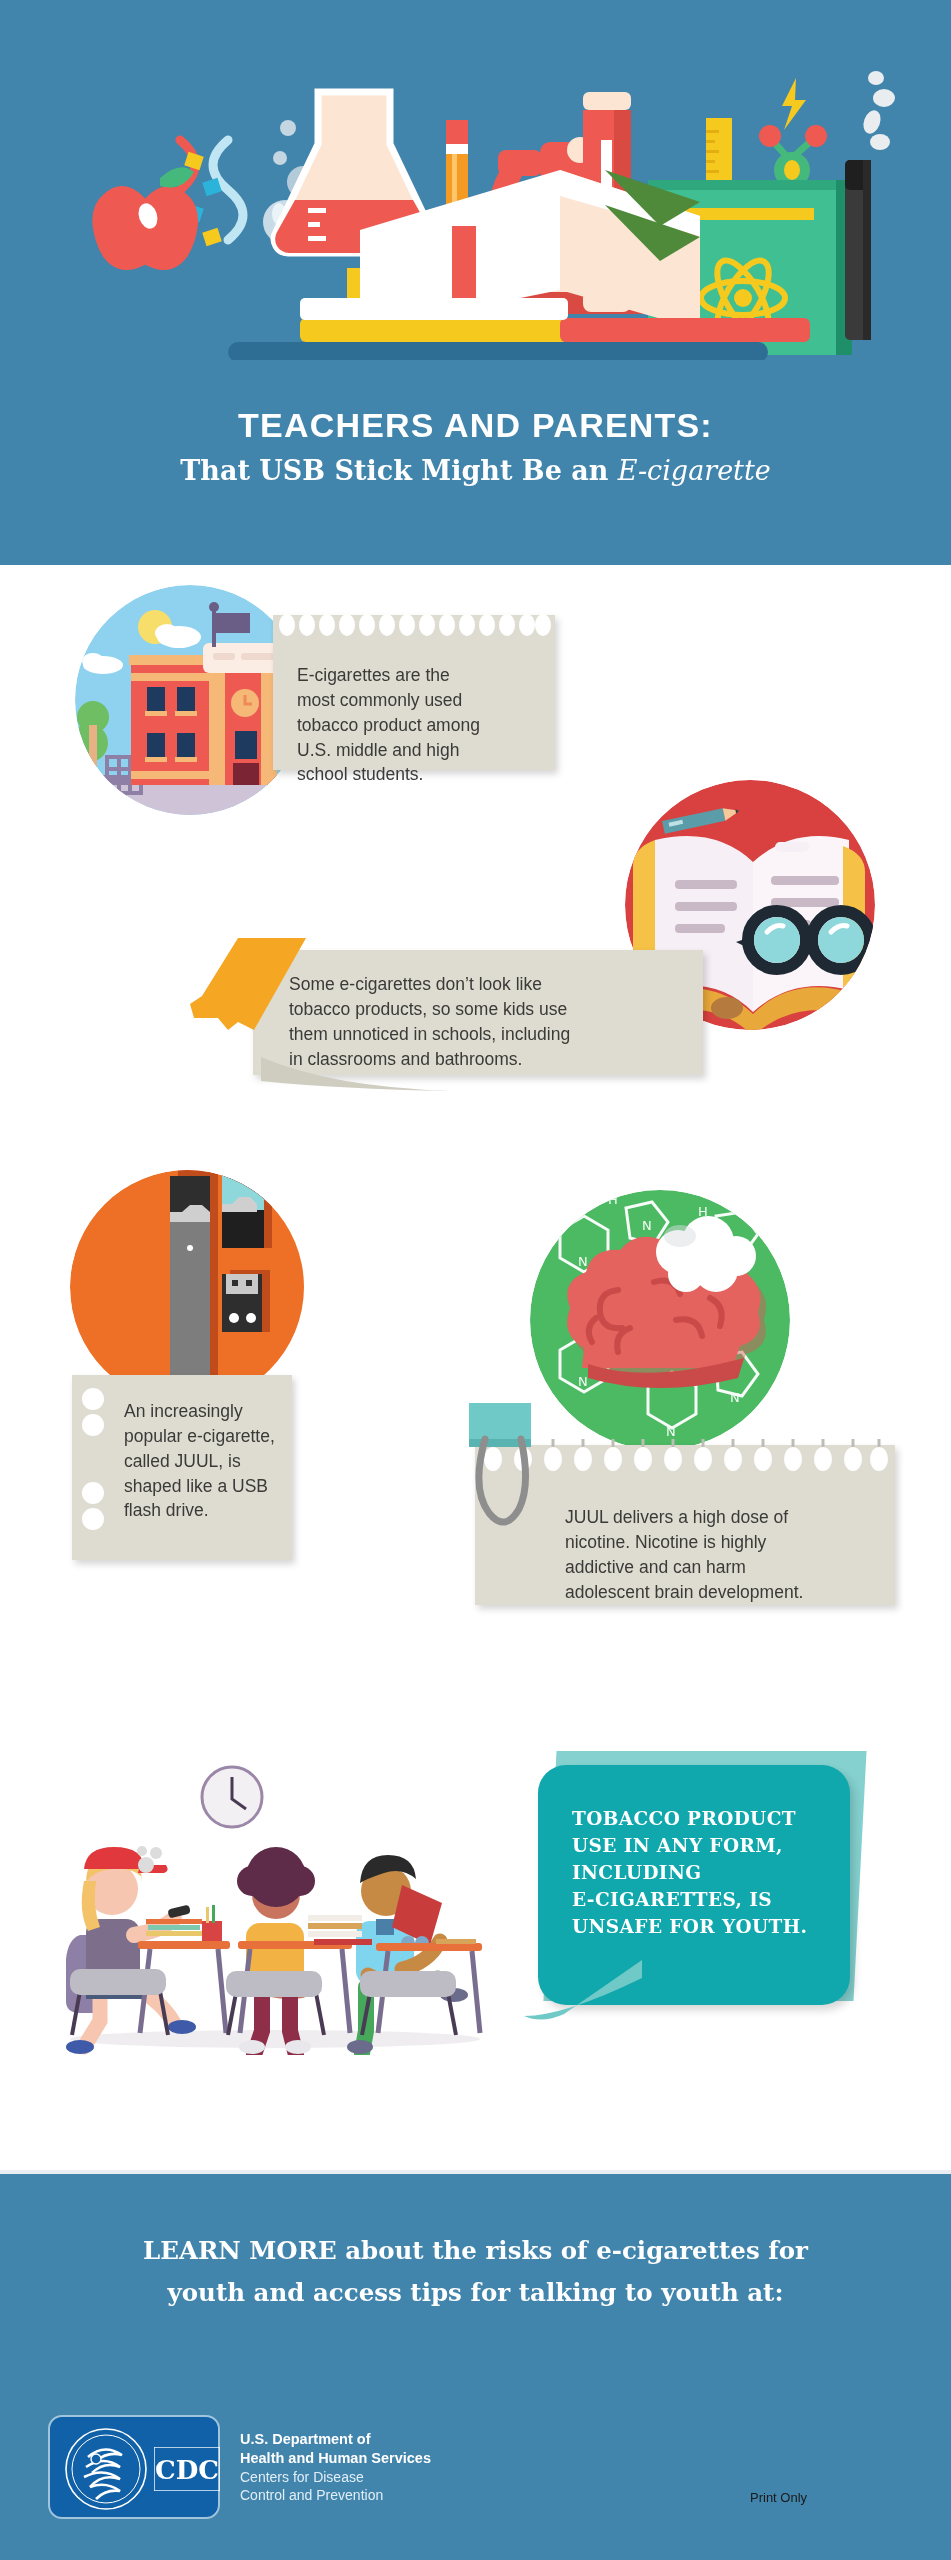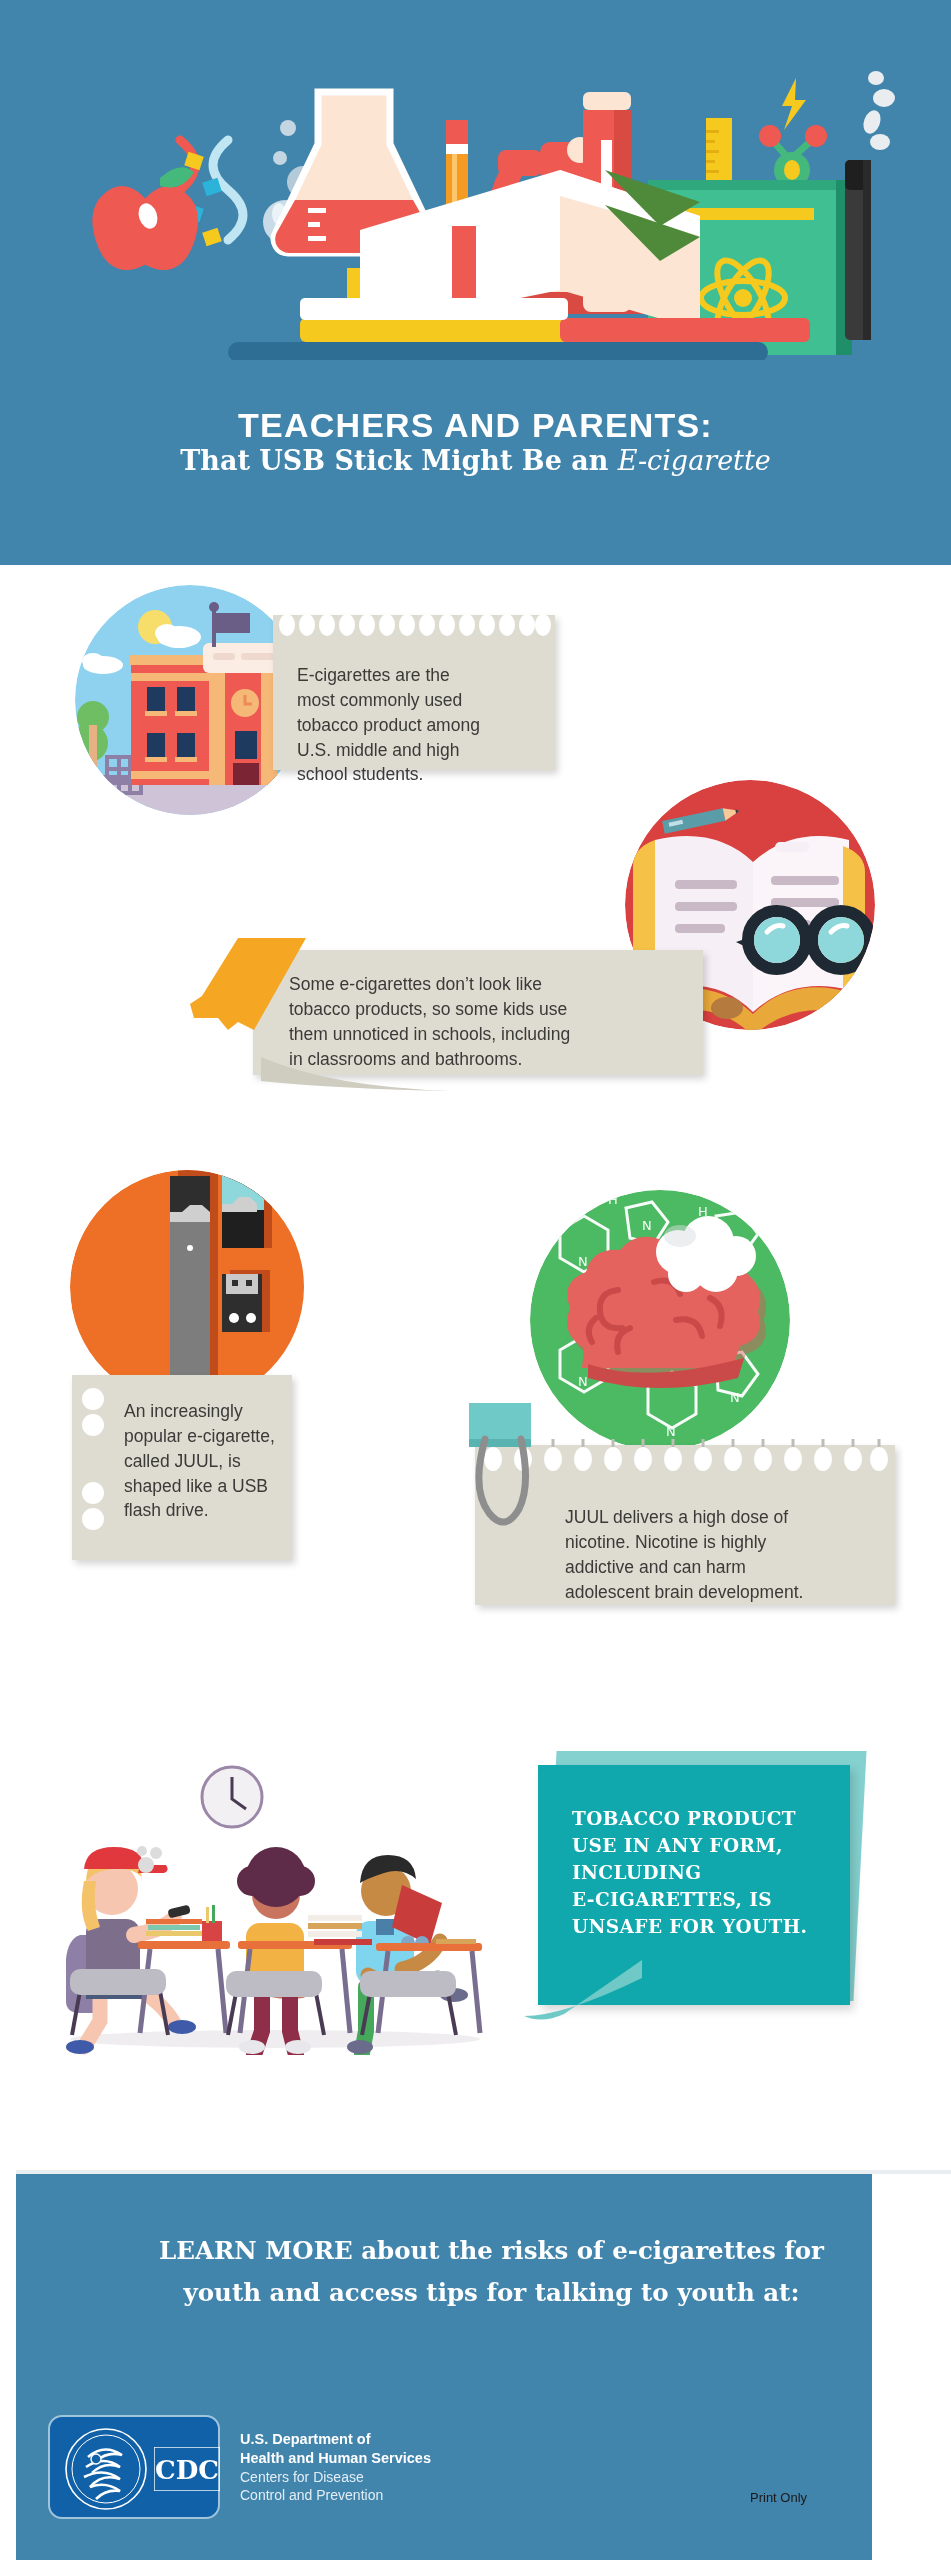--- a/index.html
+++ b/index.html
@@ -20,21 +20,21 @@
   }
   .hero-art { position:absolute; left:0; top:30px; width:951px; height:330px; }
   .title-wrap { position:absolute; left:0; top:405px; width:951px; text-align:center; }
   .title-main {
     font-family:Liberation Sans, sans-serif; font-weight:bold;
     color:#ffffff; font-size:34px; letter-spacing:1.2px;
     line-height:1.18;
   }
   .title-sub {
     font-family:"DejaVu Serif", serif; font-weight:bold;
-    color:#ffffff; font-size:27px; margin-top:0; line-height:1.2;
+    color:#ffffff; font-size:27px; margin-top:10px; line-height:1.2;
   }
   .title-sub .ital { font-style:italic; font-weight:normal; }
 
   
   .body-area { position:absolute; left:0; top:565px; width:951px; height:1605px; background:#fff; }
 
   .circle-img { position:absolute; border-radius:50%; overflow:hidden; }
 
   
   .note {
@@ -52,21 +52,21 @@
     font-family:"DejaVu Serif", serif; font-weight:bold;
     font-size:18.5px; line-height:1.46; letter-spacing:.4px;
     padding:40px 30px 30px 34px;
     box-shadow:4px 5px 9px rgba(0,0,0,.16);
   }
   .teal-card p { white-space:pre-line; }
   .teal-deco { position:absolute; background:#6FC9C7; }
 
   
   .footer {
-    position:absolute; left:16px; top:2170px; width:856px; height:390px;
+    position:absolute; left:0; top:2170px; width:951px; height:390px;
     background:#4184AC;
   }
   .footer-sep { position:absolute; left:0; top:0; width:951px; height:4px; background:#e8eef2; }
   .learn {
     position:absolute; left:0; top:60px; width:951px; text-align:center;
     font-family:"DejaVu Serif", serif; font-weight:bold;
     color:#fff; font-size:24.5px; line-height:1.72;
   }
   .url {
     position:absolute; left:0; top:2338px; width:951px; text-align:center;
@@ -613,21 +613,21 @@
           <rect x="258" y="176" width="54" height="6" fill="#F2EDE6"></rect>
           <rect x="258" y="168" width="54" height="6" fill="#D8A45A"></rect>
           <rect x="258" y="160" width="54" height="6" fill="#F2EDE6"></rect>
           <rect x="264" y="184" width="58" height="6" fill="#C83C3C"></rect>
           <rect x="386" y="184" width="40" height="5" fill="#D8A45A"></rect>
         </g>
       </svg>
     </div>
 
     <div class="teal-deco" style="left:550px;top:1186px;width:310px;height:250px;opacity:.85;transform:skewX(-3deg);"></div>
-    <div class="teal-card" style="left:538px; top:1200px; width:312px; height:240px;">
+    <div class="teal-card" style="left:538px; top:1200px; width:312px; height:240px;border-radius:28px;">
       <p>TOBACCO PRODUCT
 USE IN ANY FORM,
 INCLUDING
 E-CIGARETTES, IS
 UNSAFE FOR YOUTH.</p>
     </div>
     <svg style="position:absolute;left:524px;top:1395px;width:120px;height:70px;" viewBox="0 0 120 70">
       <path d="M118 0 L40 54 Q18 64 0 56 Q40 56 118 18z" fill="#6FC9C7"></path>
     </svg>
 

